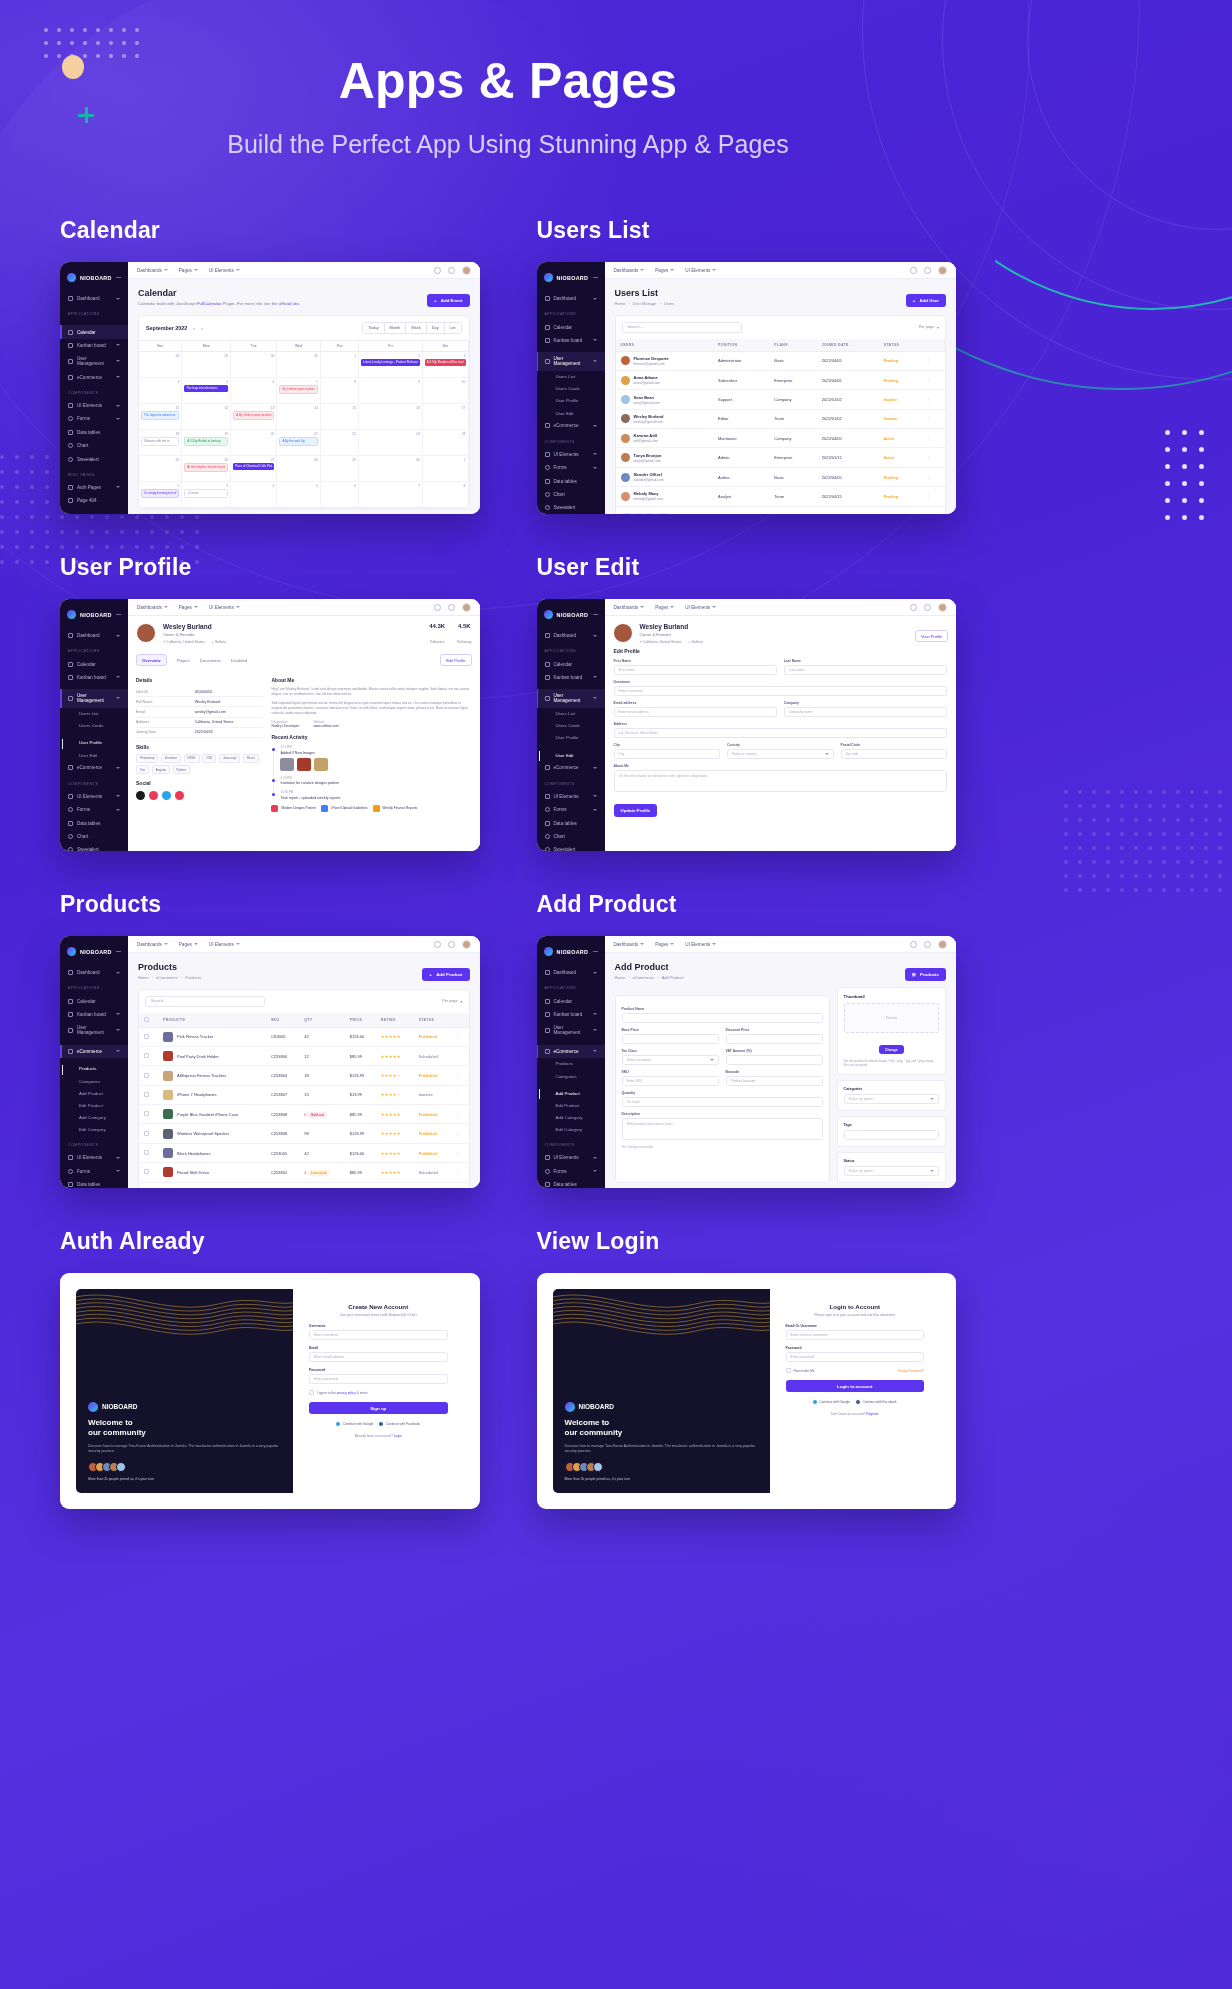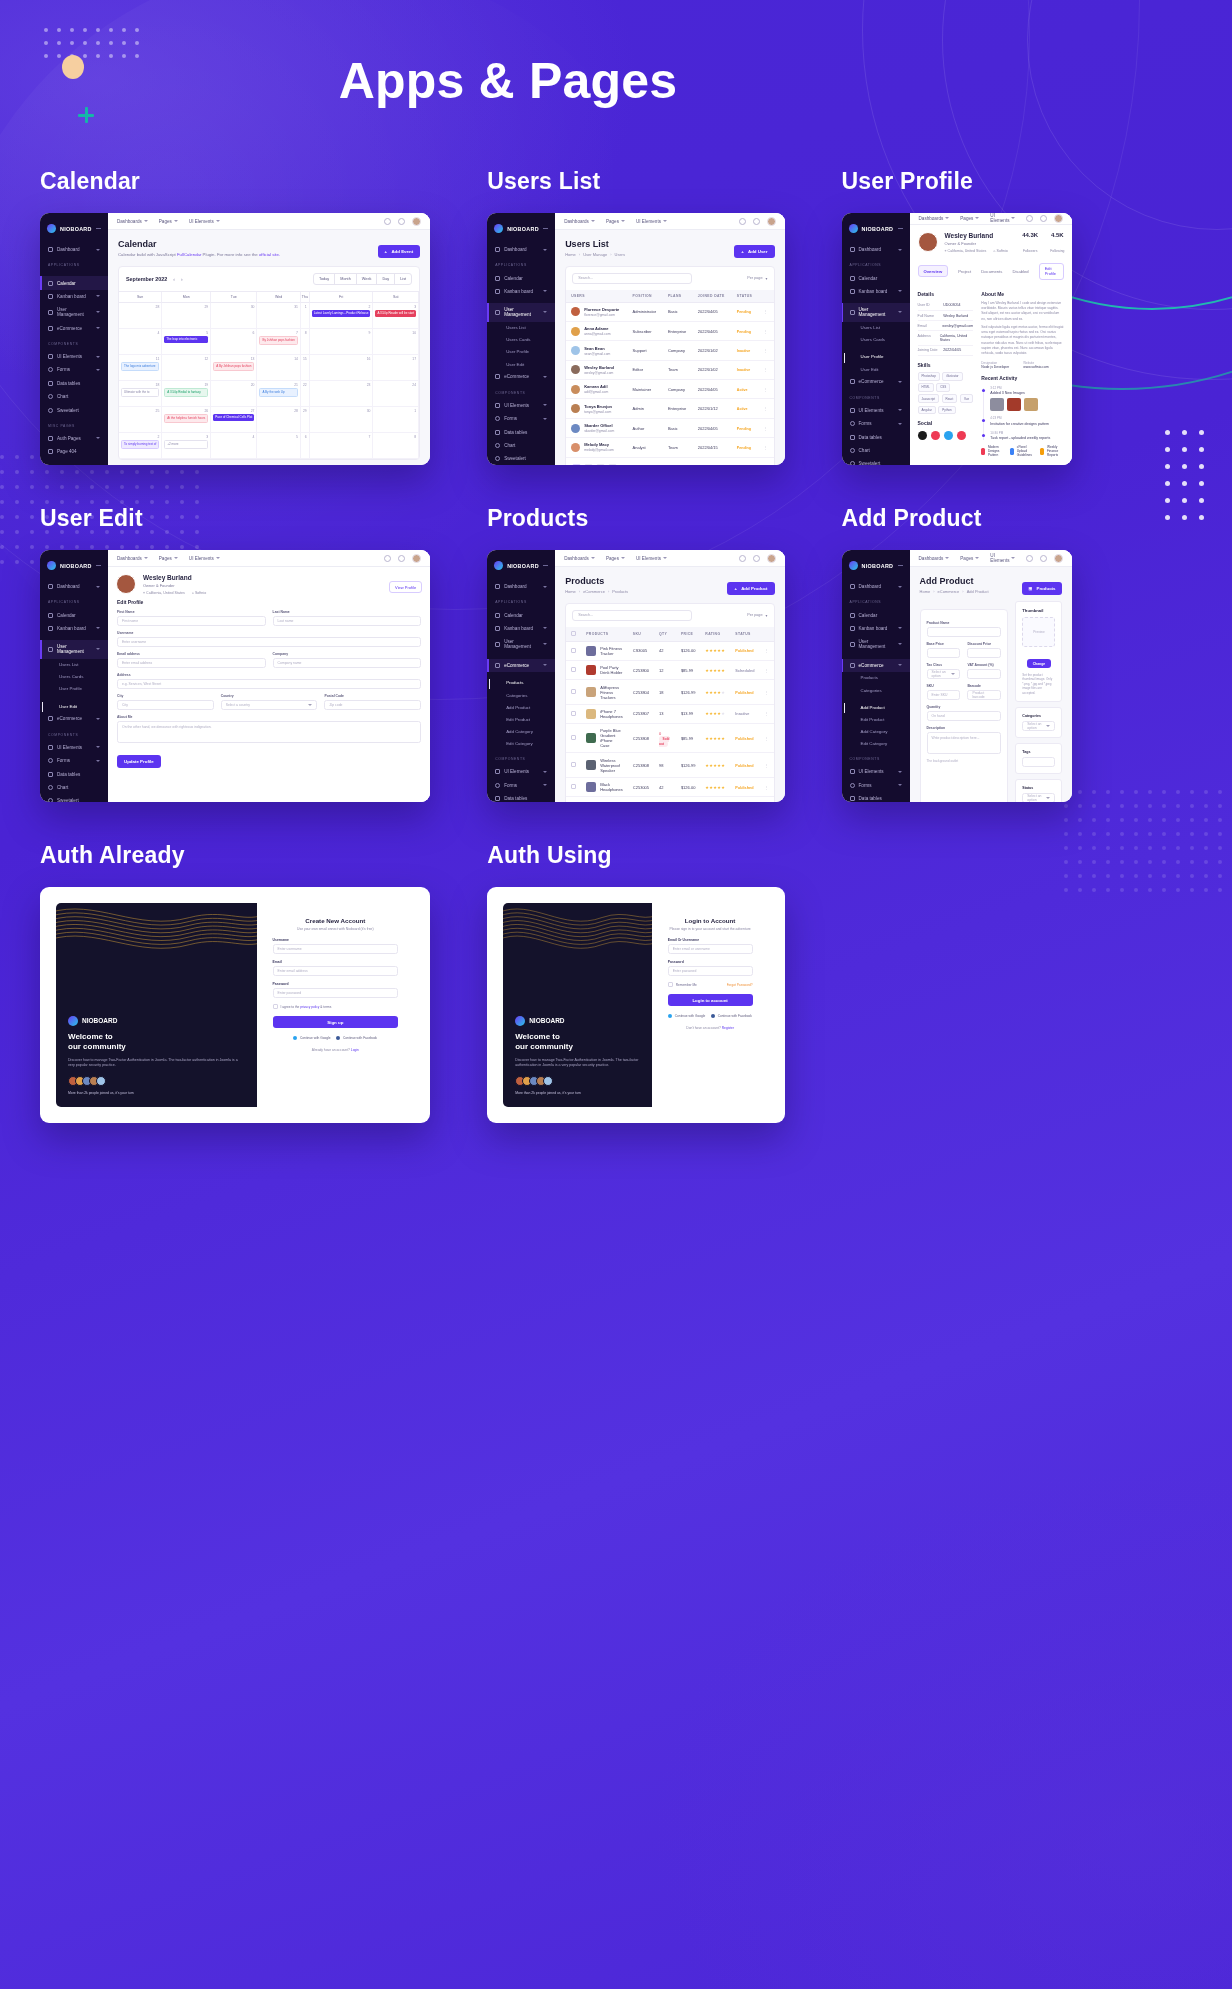--- a/index.html
+++ b/index.html
@@ -66,22 +66,22 @@
 
   .hero { padding-top: 52px; text-align: center; }
   .hero h1 {
     color: #fff; font-size: 50px; font-weight: 700; letter-spacing: .2px;
   }
   .hero p {
     margin-top: 20px; color: #d7cffb; font-size: 25px; font-weight: 400;
   }
 
   .grid {
-    margin: 58px 60px 0 40px;
-    display: grid; grid-template-columns: 1fr 1fr 1fr; column-gap: 57px; row-gap: 0;
+    margin: 58px 60px 0 60px;
+    display: grid; grid-template-columns: 1fr 1fr; column-gap: 57px; row-gap: 0;
   }
   .cell { margin-bottom: 40px; }
   .cell h2 {
     color: #fff; font-size: 23px; font-weight: 700; margin-bottom: 18px; letter-spacing:.2px;
   }
 
   
   .shot {
     border-radius: 9px; overflow: hidden; background: #fff;
     box-shadow: 0 16px 36px rgba(20,6,70,.35);
@@ -543,20 +543,21 @@
       <i></i>
     </div>
   <div class="blob-orange"></div>
   <div class="plus-teal"></div>
 </div>
 
 <div class="page">
 
   <div class="hero">
     <h1>Apps &amp; Pages</h1>
+    <p>Build the Perfect App Using Stunning App &amp; Pages</p>
   </div>
 
   <div class="grid">
 
     <div class="cell">
       <h2>Calendar</h2>
       <div class="shot">
         <div class="sb">
           <div class="brand">
             <span class="logo"></span>
@@ -1925,21 +1926,21 @@
             </div>
             <div class="bottom">
               <span>Already have an account? </span><a>Login</a>
             </div>
           </div>
         </div>
       </div>
     </div>
 
     <div class="cell">
-      <h2>Auth Using</h2>
+      <h2>View Login</h2>
       <div class="shot auth">
         <div class="authwrap">
           <div class="authL">
             <div class="goldwave">
               <svg viewBox="0 0 300 120" preserveAspectRatio="none">
                 <g fill="none" stroke="#d9a43a" stroke-width="1" opacity=".85">
                   <path d="M-10,20 C60,-10 120,60 200,30 C250,12 280,40 310,25"></path>
                   <path d="M-10,28 C60,-2 120,68 200,38 C250,20 280,48 310,33"></path>
                   <path d="M-10,36 C60,6 120,76 200,46 C250,28 280,56 310,41"></path>
                   <path d="M-10,44 C60,14 120,84 200,54 C250,36 280,64 310,49"></path>

